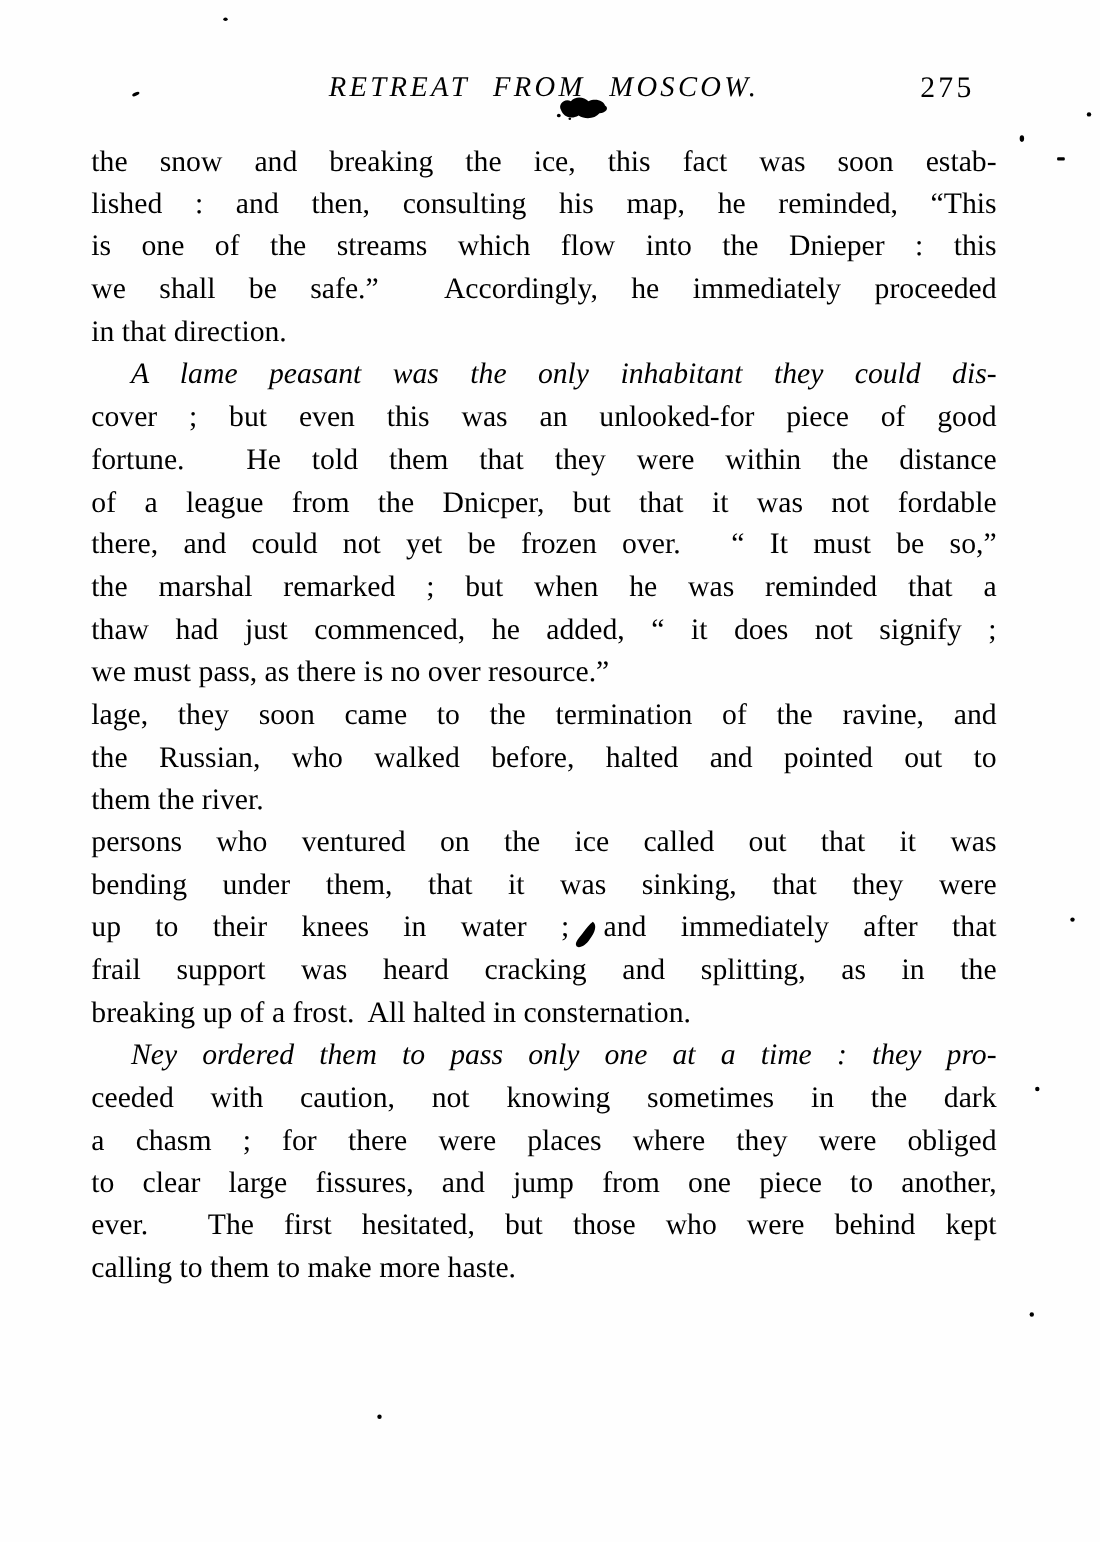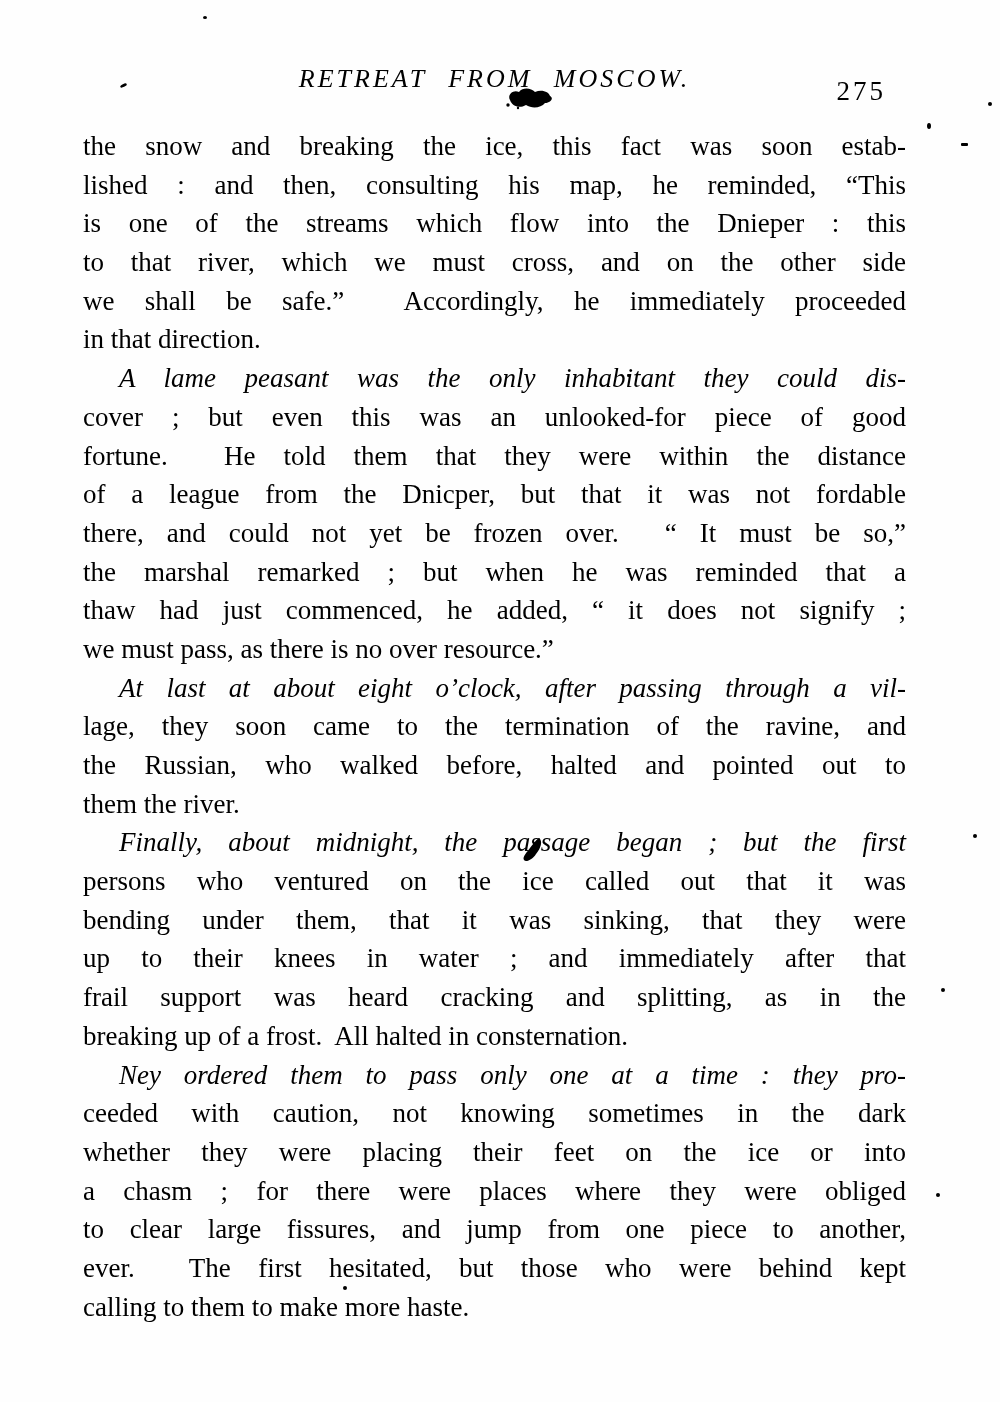--- a/index.html
+++ b/index.html
@@ -15,21 +15,21 @@
   .running-header { position:absolute; top:64px; left:83px; width:823px; height:40px; }
   .header-title {
     position:absolute; left:0; right:0; top:0;
     text-align:center;
     font-style:italic;
     font-size:26px;
     letter-spacing:3px;
     word-spacing:12px;
   }
   .page-number {
-    position:absolute; right:20px; top:12px;
+    position:absolute; right:20px; top:0;
     font-size:27px;
     letter-spacing:3px;
   }
   
   .body-text {
     position:absolute; top:127px; left:83px; width:823px;
     font-size:27px;
     line-height:38.7px;
   }
   .line {
@@ -73,52 +73,48 @@
   <div class="speck" style="left:973px; top:834px; width:4px; height:4px;"></div>
   <div class="speck" style="left:941px; top:988px; width:4px; height:4px;"></div>
   <div class="speck" style="left:936px; top:1193px; width:4px; height:4px;"></div>
   <div class="speck" style="left:343px; top:1286px; width:4px; height:4px;"></div>
 
   <div class="body-text">
       <div>
         <div class="line">the snow and breaking the ice, this fact was soon estab-</div>
         <div class="line">lished : and then, consulting his map, he reminded, “This</div>
         <div class="line">is one of the streams which flow into the Dnieper : this</div>
-        <div class="line">to that river, which we must cross, and on the other side</div>
         <div class="line">we shall be safe.”&nbsp; Accordingly, he immediately proceeded</div>
         <div class="line last">in that direction.</div>
       </div>
       <div>
         <div class="line indent">A lame peasant was the only inhabitant they could dis-</div>
         <div class="line">cover ; but even this was an unlooked-for piece of good</div>
         <div class="line">fortune.&nbsp; He told them that they were within the distance</div>
         <div class="line">of a league from the Dnicper, but that it was not fordable</div>
         <div class="line">there, and could not yet be frozen over.&nbsp; “ It must be so,”</div>
         <div class="line">the marshal remarked ; but when he was reminded that a</div>
         <div class="line">thaw had just commenced, he added, “ it does not signify ;</div>
         <div class="line last">we must pass, as there is no over resource.”</div>
       </div>
       <div>
-        <div class="line indent">At last at about eight o’clock, after passing through a vil-</div>
         <div class="line">lage, they soon came to the termination of the ravine, and</div>
         <div class="line">the Russian, who walked before, halted and pointed out to</div>
         <div class="line last">them the river.</div>
       </div>
       <div>
-        <div class="line indent">Finally, about midnight, the passage began ; but the first</div>
         <div class="line">persons who ventured on the ice called out that it was</div>
         <div class="line">bending under them, that it was sinking, that they were</div>
         <div class="line">up to their knees in water ; and immediately after that</div>
         <div class="line">frail support was heard cracking and splitting, as in the</div>
         <div class="line last">breaking up of a frost.&nbsp; All halted in consternation.</div>
       </div>
       <div>
         <div class="line indent">Ney ordered them to pass only one at a time : they pro-</div>
         <div class="line">ceeded with caution, not knowing sometimes in the dark</div>
-        <div class="line">whether they were placing their feet on the ice or into</div>
         <div class="line">a chasm ; for there were places where they were obliged</div>
         <div class="line">to clear large fissures, and jump from one piece to another,</div>
         <div class="line">ever.&nbsp; The first hesitated, but those who were behind kept</div>
         <div class="line last">calling to them to make more haste.</div>
       </div>
     </div>
 
 </div>
 
 </body></html>

